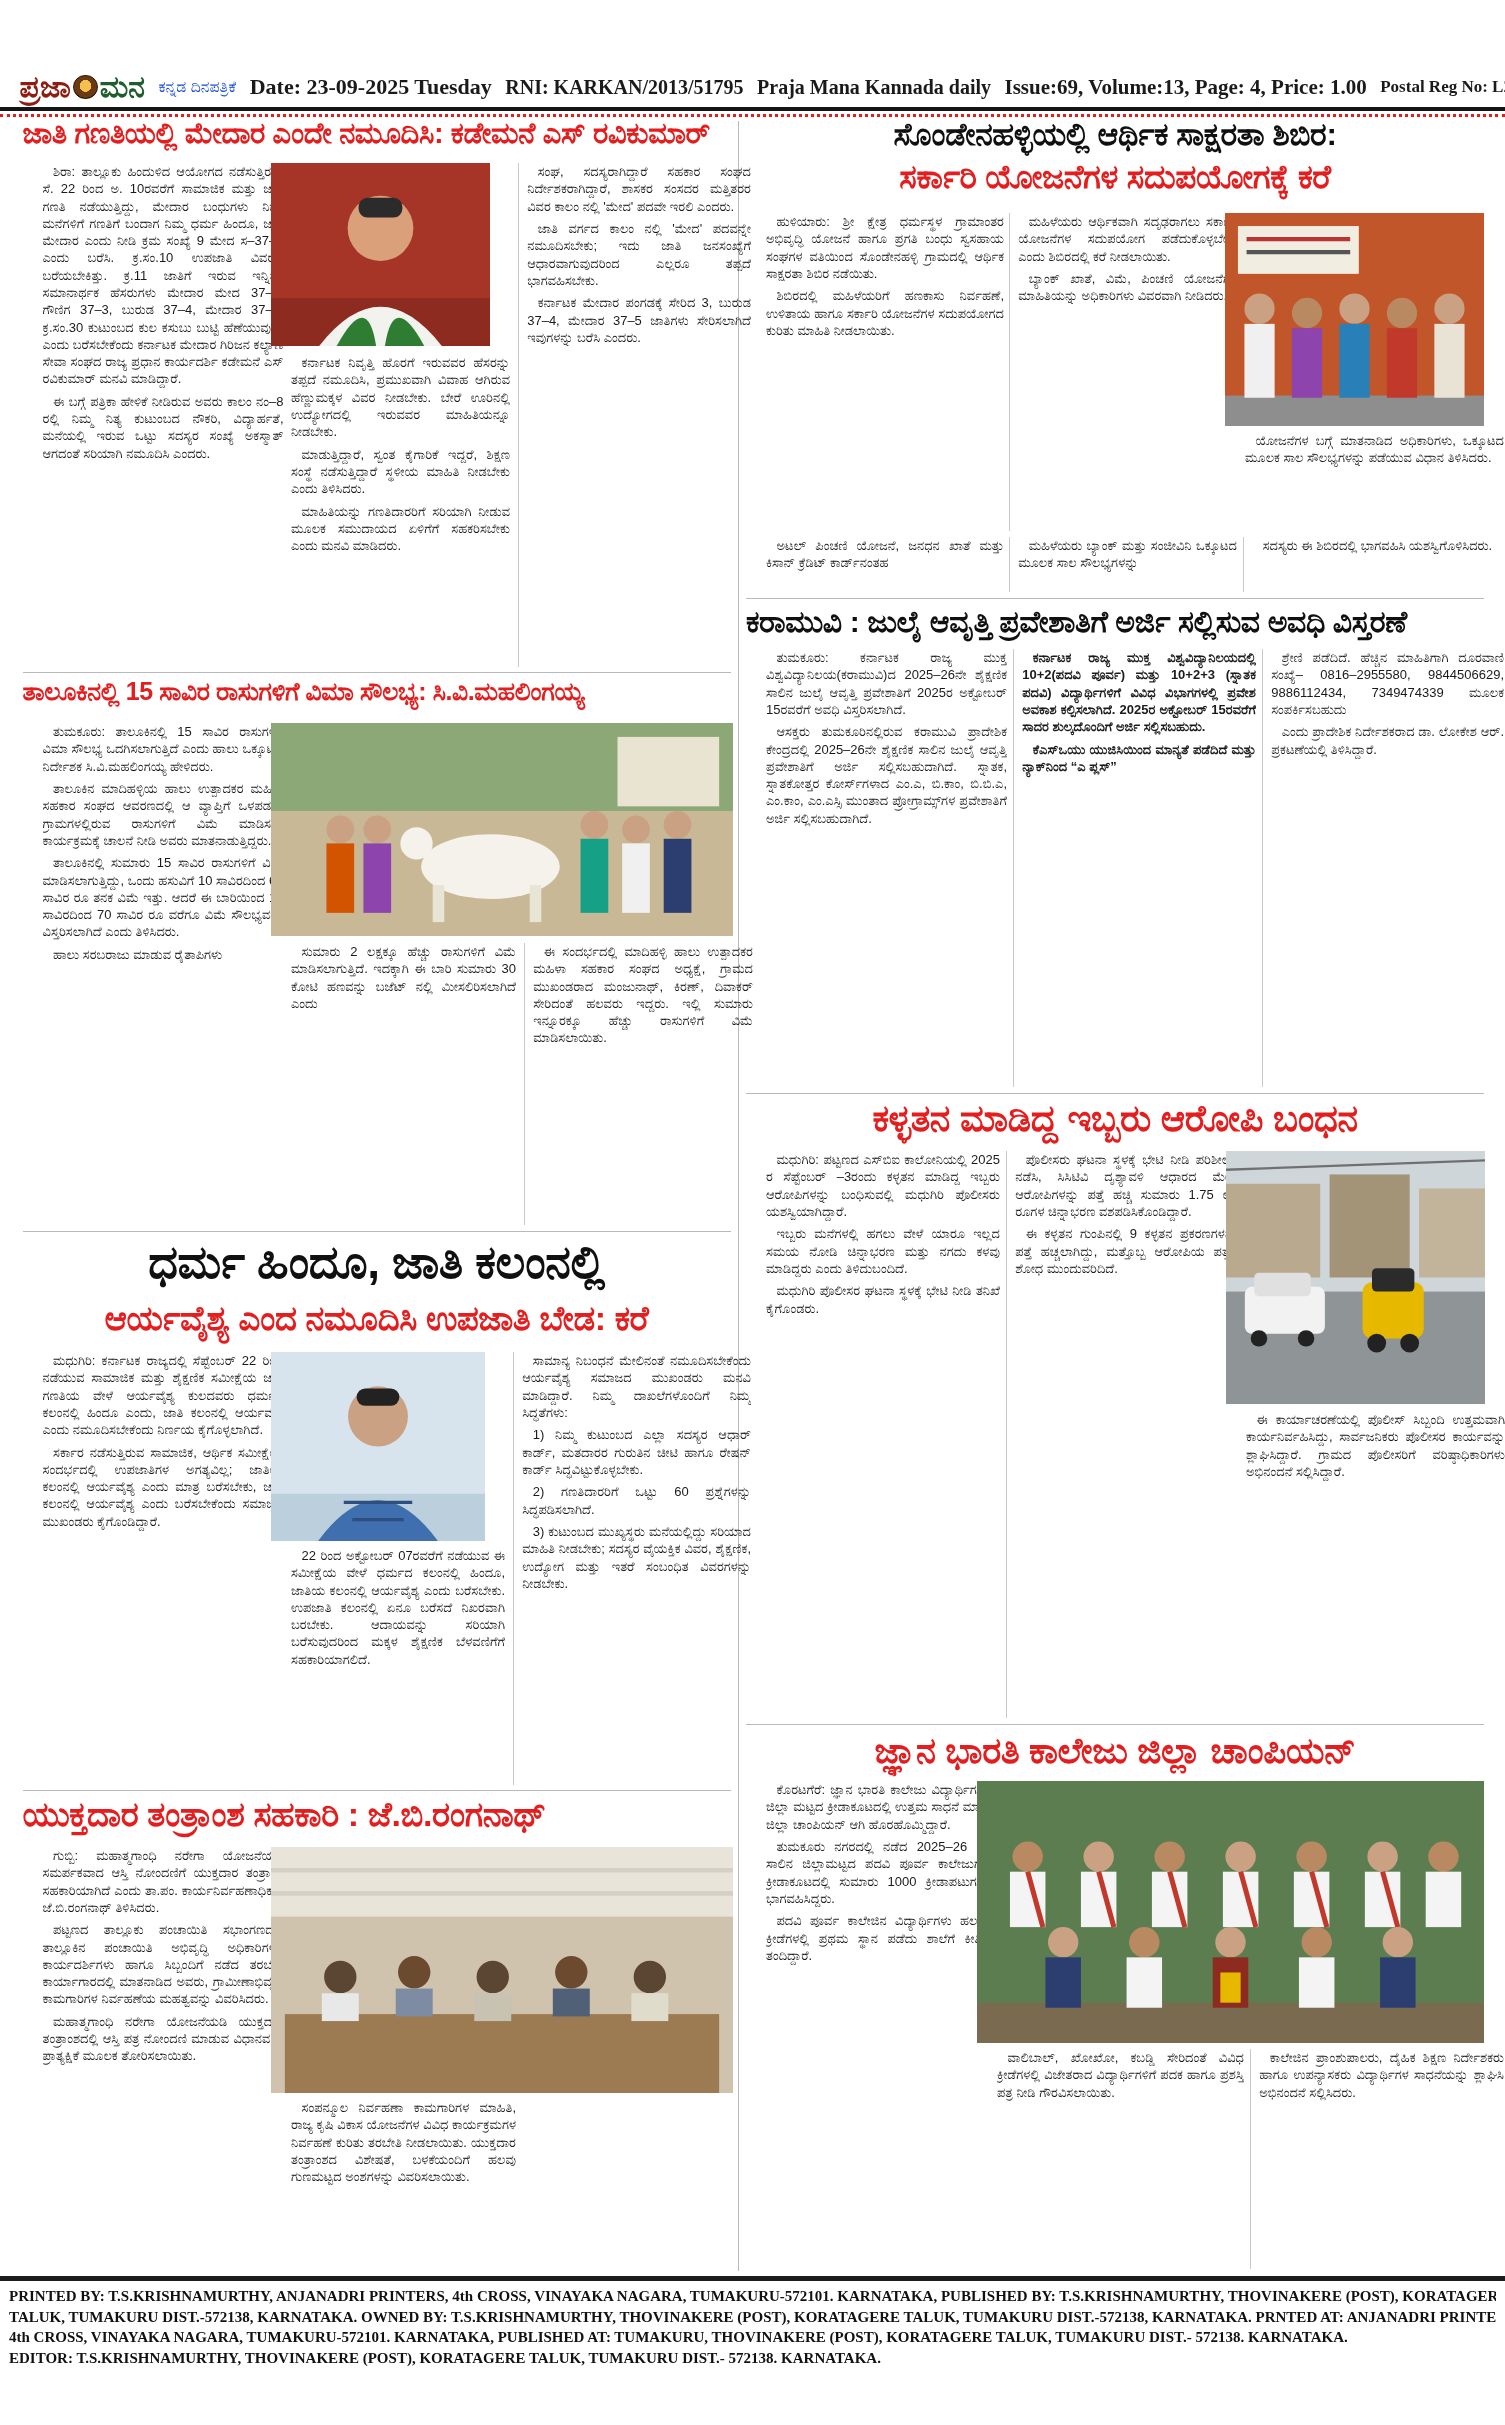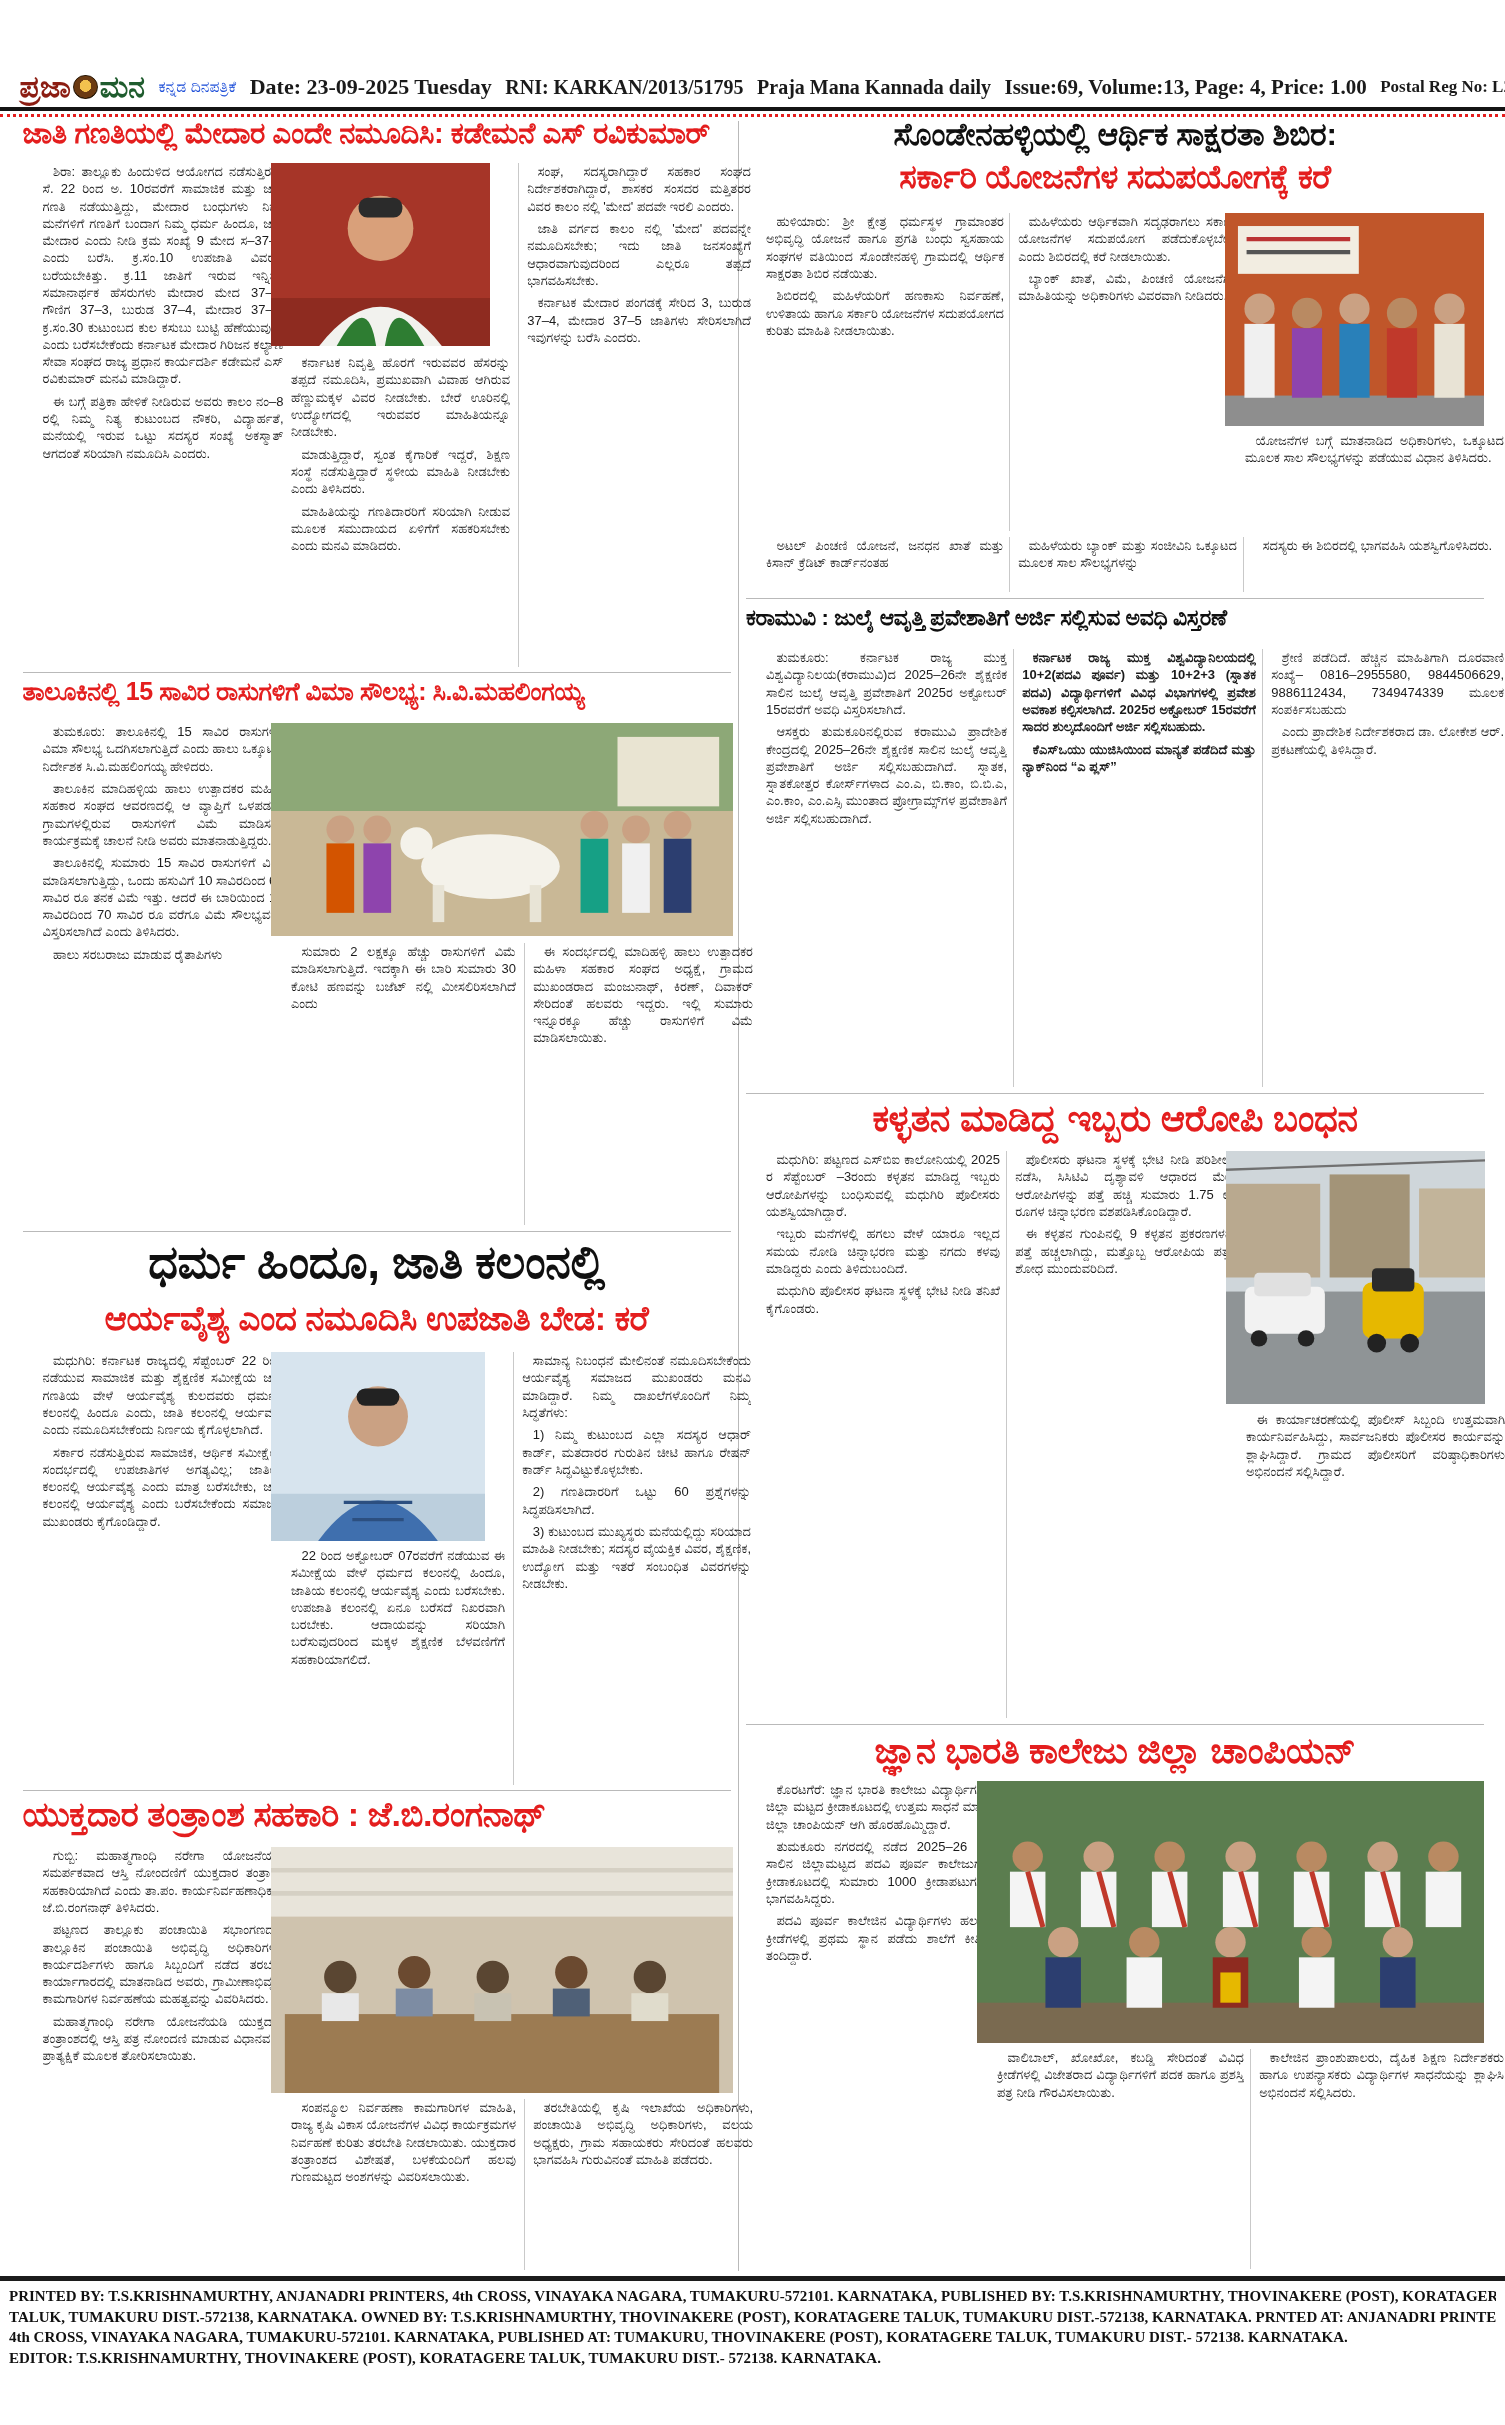--- a/index.html
+++ b/index.html
@@ -184,23 +184,20 @@
         <rect x="88" y="63" width="16" height="12" fill="#c8c2b2"></rect>
       <circle cx="130" cy="54" r="7" fill="#6b4a30"></circle>
         <rect x="122" y="61" width="16" height="12" fill="#4f6077"></rect>
       <circle cx="164" cy="56" r="7" fill="#5a4632"></circle>
         <rect x="156" y="63" width="16" height="12" fill="#e0dccc"></rect>
     </svg>
   </div>
   <div class="col" style="left:271px;top:2099px;width:225px;height:171px;">
       <p>ಸಂಪನ್ಮೂಲ ನಿರ್ವಹಣಾ ಕಾಮಗಾರಿಗಳ ಮಾಹಿತಿ, ರಾಜ್ಯ ಕೃಷಿ ವಿಕಾಸ ಯೋಜನೆಗಳ ವಿವಿಧ ಕಾರ್ಯಕ್ರಮಗಳ ನಿರ್ವಹಣೆ ಕುರಿತು ತರಬೇತಿ ನೀಡಲಾಯಿತು. ಯುಕ್ತದಾರ ತಂತ್ರಾಂಶದ ವಿಶೇಷತೆ, ಬಳಕೆಯಂದಿಗೆ ಹಲವು ಗುಣಮಟ್ಟದ ಅಂಶಗಳನ್ನು ವಿವರಿಸಲಾಯಿತು.</p>
     </div>
-  <div class="col sep" style="left:504px;top:2099px;width:229px;height:171px;">
-      <p>ತರಬೇತಿಯಲ್ಲಿ ಕೃಷಿ ಇಲಾಖೆಯ ಅಧಿಕಾರಿಗಳು, ಪಂಚಾಯಿತಿ ಅಭಿವೃದ್ಧಿ ಅಧಿಕಾರಿಗಳು, ವಲಯ ಅಧ್ಯಕ್ಷರು, ಗ್ರಾಮ ಸಹಾಯಕರು ಸೇರಿದಂತೆ ಹಲವರು ಭಾಗವಹಿಸಿ ಗುರುವಿನಂತೆ ಮಾಹಿತಿ ಪಡೆದರು.</p>
-    </div>
 
   <div class="hl blk ctr" style="top:118px;left:746px;width:738px;font-size:31.5px;">ಸೊಂಡೇನಹಳ್ಳಿಯಲ್ಲಿ ಆರ್ಥಿಕ ಸಾಕ್ಷರತಾ ಶಿಬಿರ:</div>
   <div class="hl red ctr" style="top:160px;left:746px;width:738px;font-size:33px;">ಸರ್ಕಾರಿ ಯೋಜನೆಗಳ ಸದುಪಯೋಗಕ್ಕೆ ಕರೆ</div>
   <div class="col" style="left:746px;top:213px;width:238px;height:318px;">
       <p>ಹುಳಿಯಾರು: ಶ್ರೀ ಕ್ಷೇತ್ರ ಧರ್ಮಸ್ಥಳ ಗ್ರಾಮಾಂತರ ಅಭಿವೃದ್ಧಿ ಯೋಜನೆ ಹಾಗೂ ಪ್ರಗತಿ ಬಂಧು ಸ್ವಸಹಾಯ ಸಂಘಗಳ ವತಿಯಿಂದ ಸೊಂಡೇನಹಳ್ಳಿ ಗ್ರಾಮದಲ್ಲಿ ಆರ್ಥಿಕ ಸಾಕ್ಷರತಾ ಶಿಬಿರ ನಡೆಯಿತು.</p>
       <p>ಶಿಬಿರದಲ್ಲಿ ಮಹಿಳೆಯರಿಗೆ ಹಣಕಾಸು ನಿರ್ವಹಣೆ, ಉಳಿತಾಯ ಹಾಗೂ ಸರ್ಕಾರಿ ಯೋಜನೆಗಳ ಸದುಪಯೋಗದ ಕುರಿತು ಮಾಹಿತಿ ನೀಡಲಾಯಿತು.</p>
     </div>
   <div class="col sep" style="left:989px;top:213px;width:228px;height:318px;">
       <p>ಮಹಿಳೆಯರು ಆರ್ಥಿಕವಾಗಿ ಸದೃಢರಾಗಲು ಸರ್ಕಾರಿ ಯೋಜನೆಗಳ ಸದುಪಯೋಗ ಪಡೆದುಕೊಳ್ಳಬೇಕು ಎಂದು ಶಿಬಿರದಲ್ಲಿ ಕರೆ ನೀಡಲಾಯಿತು.</p>
       <p>ಬ್ಯಾಂಕ್ ಖಾತೆ, ವಿಮೆ, ಪಿಂಚಣಿ ಯೋಜನೆಗಳ ಮಾಹಿತಿಯನ್ನು ಅಧಿಕಾರಿಗಳು ವಿವರವಾಗಿ ನೀಡಿದರು.</p>
@@ -232,21 +229,21 @@
   </div>
   <div class="col sep" style="left:989px;top:537px;width:228px;height:55px;">
     <p>ಮಹಿಳೆಯರು ಬ್ಯಾಂಕ್ ಮತ್ತು ಸಂಜೀವಿನಿ ಒಕ್ಕೂಟದ ಮೂಲಕ ಸಾಲ ಸೌಲಭ್ಯಗಳನ್ನು</p>
   </div>
   <div class="col sep" style="left:1223px;top:537px;width:261px;height:55px;">
     <p>ಸದಸ್ಯರು ಈ ಶಿಬಿರದಲ್ಲಿ ಭಾಗವಹಿಸಿ ಯಶಸ್ವಿಗೊಳಿಸಿದರು.</p>
   </div>
 
   <div class="hdiv" style="top:598px;left:746px;width:738px;"></div>
 
-  <div class="hl blk" style="top:606px;left:746px;width:738px;font-size:22px;">ಕರಾಮುವಿ : ಜುಲೈ ಆವೃತ್ತಿ ಪ್ರವೇಶಾತಿಗೆ ಅರ್ಜಿ ಸಲ್ಲಿಸುವ ಅವಧಿ ವಿಸ್ತರಣೆ</div>
+  <div class="hl blk" style="top:606px;left:746px;width:738px;font-size:30px;">ಕರಾಮುವಿ : ಜುಲೈ ಆವೃತ್ತಿ ಪ್ರವೇಶಾತಿಗೆ ಅರ್ಜಿ ಸಲ್ಲಿಸುವ ಅವಧಿ ವಿಸ್ತರಣೆ</div>
   <div class="col" style="left:746px;top:649px;width:241px;height:438px;">
       <p>ತುಮಕೂರು: ಕರ್ನಾಟಕ ರಾಜ್ಯ ಮುಕ್ತ ವಿಶ್ವವಿದ್ಯಾನಿಲಯ(ಕರಾಮುವಿ)ದ 2025–26ನೇ ಶೈಕ್ಷಣಿಕ ಸಾಲಿನ ಜುಲೈ ಆವೃತ್ತಿ ಪ್ರವೇಶಾತಿಗೆ 2025ರ ಅಕ್ಟೋಬರ್ 15ರವರೆಗೆ ಅವಧಿ ವಿಸ್ತರಿಸಲಾಗಿದೆ.</p>
       <p>ಆಸಕ್ತರು ತುಮಕೂರಿನಲ್ಲಿರುವ ಕರಾಮುವಿ ಪ್ರಾದೇಶಿಕ ಕೇಂದ್ರದಲ್ಲಿ 2025–26ನೇ ಶೈಕ್ಷಣಿಕ ಸಾಲಿನ ಜುಲೈ ಆವೃತ್ತಿ ಪ್ರವೇಶಾತಿಗೆ ಅರ್ಜಿ ಸಲ್ಲಿಸಬಹುದಾಗಿದೆ. ಸ್ನಾತಕ, ಸ್ನಾತಕೋತ್ತರ ಕೋರ್ಸ್‌ಗಳಾದ ಎಂ.ಎ, ಬಿ.ಕಾಂ, ಬಿ.ಬಿ.ಎ, ಎಂ.ಕಾಂ, ಎಂ.ಎಸ್ಸಿ ಮುಂತಾದ ಪ್ರೋಗ್ರಾಮ್ಸ್‌ಗಳ ಪ್ರವೇಶಾತಿಗೆ ಅರ್ಜಿ ಸಲ್ಲಿಸಬಹುದಾಗಿದೆ.</p>
     </div>
   <div class="col sep" style="left:993px;top:649px;width:243px;height:438px;font-weight:bold;">
       <p>ಕರ್ನಾಟಕ ರಾಜ್ಯ ಮುಕ್ತ ವಿಶ್ವವಿದ್ಯಾನಿಲಯದಲ್ಲಿ 10+2(ಪದವಿ ಪೂರ್ವ) ಮತ್ತು 10+2+3 (ಸ್ನಾತಕ ಪದವಿ) ವಿದ್ಯಾರ್ಥಿಗಳಿಗೆ ವಿವಿಧ ವಿಭಾಗಗಳಲ್ಲಿ ಪ್ರವೇಶ ಅವಕಾಶ ಕಲ್ಪಿಸಲಾಗಿದೆ. 2025ರ ಅಕ್ಟೋಬರ್ 15ರವರೆಗೆ ಸಾದರ ಶುಲ್ಕದೊಂದಿಗೆ ಅರ್ಜಿ ಸಲ್ಲಿಸಬಹುದು.</p>
       <p>ಕೆಎಸ್ಒಯು ಯುಜಿಸಿಯಿಂದ ಮಾನ್ಯತೆ ಪಡೆದಿದೆ ಮತ್ತು ನ್ಯಾಕ್‌ನಿಂದ “ಎ ಪ್ಲಸ್”</p>
     </div>
   <div class="col sep" style="left:1242px;top:649px;width:242px;height:438px;">
       <p>ಶ್ರೇಣಿ ಪಡೆದಿದೆ. ಹೆಚ್ಚಿನ ಮಾಹಿತಿಗಾಗಿ ದೂರವಾಣಿ ಸಂಖ್ಯೆ– 0816–2955580, 9844506629, 9886112434, 7349474339 ಮೂಲಕ ಸಂಪರ್ಕಿಸಬಹುದು</p>

